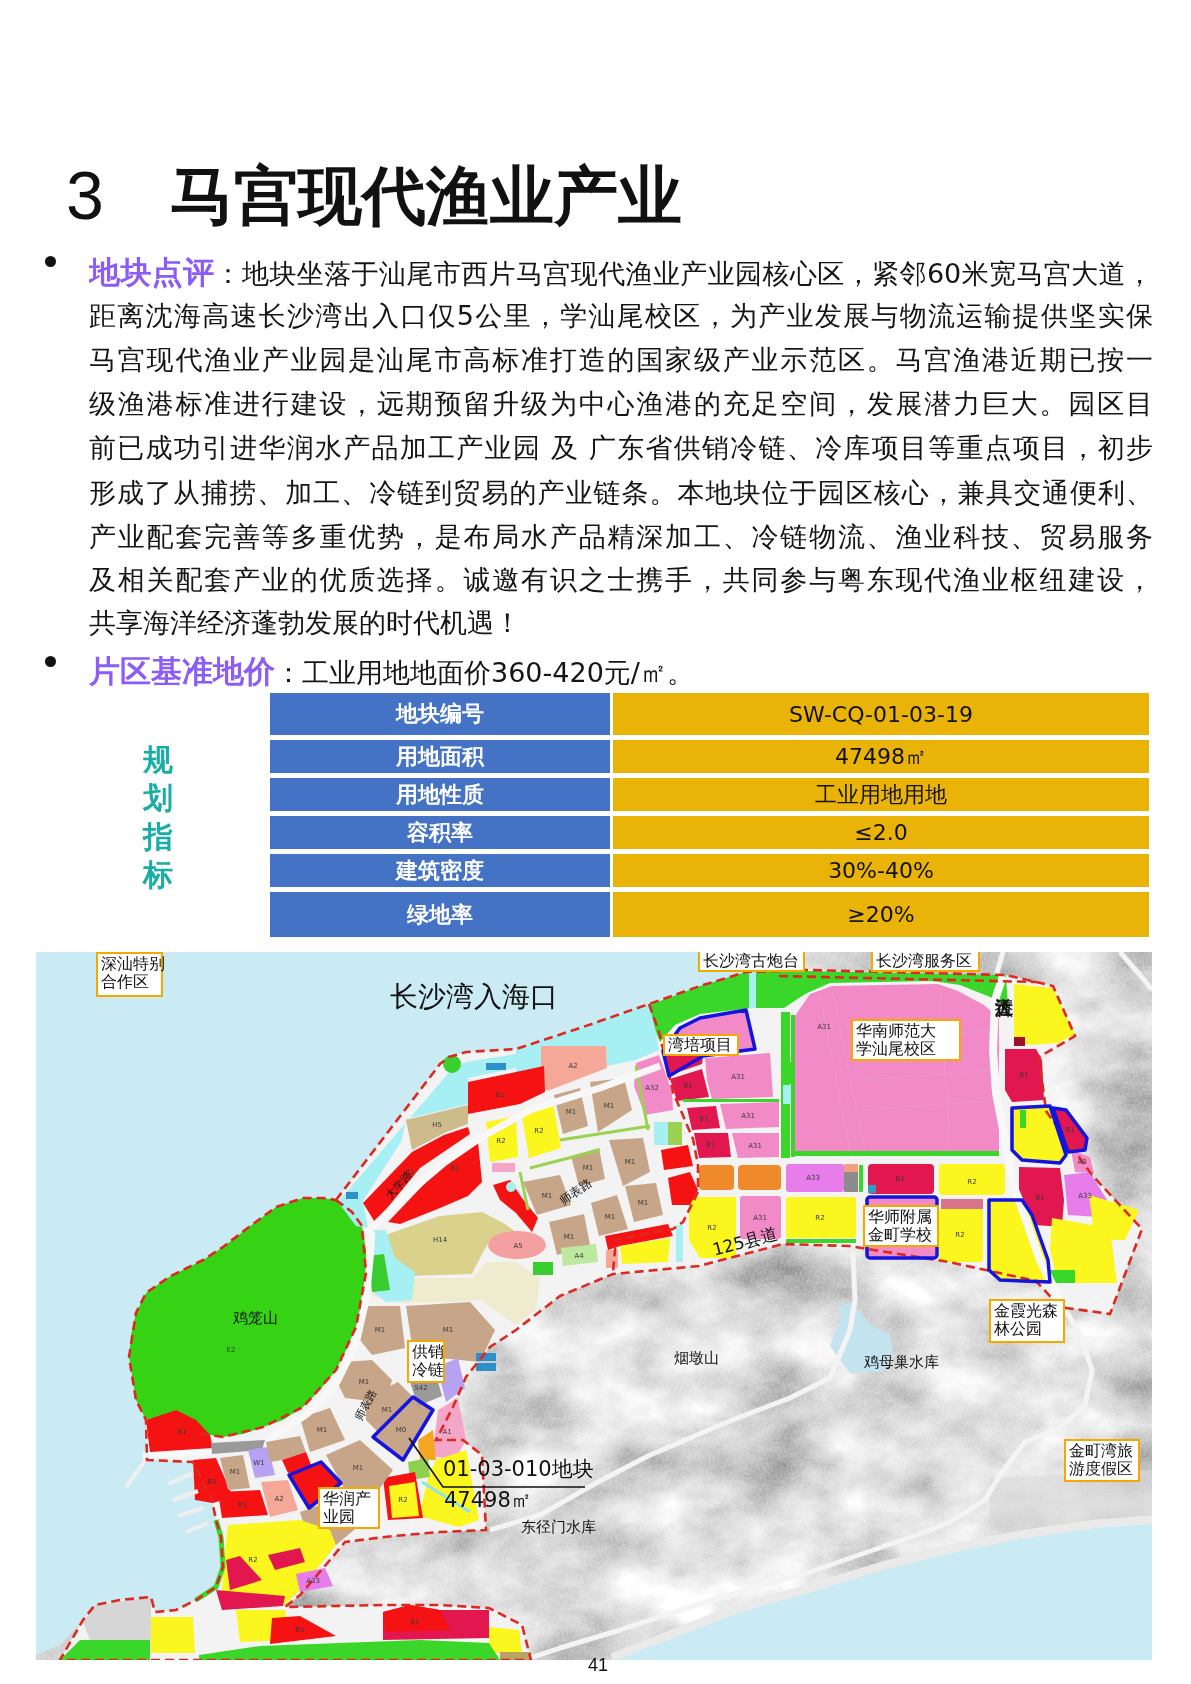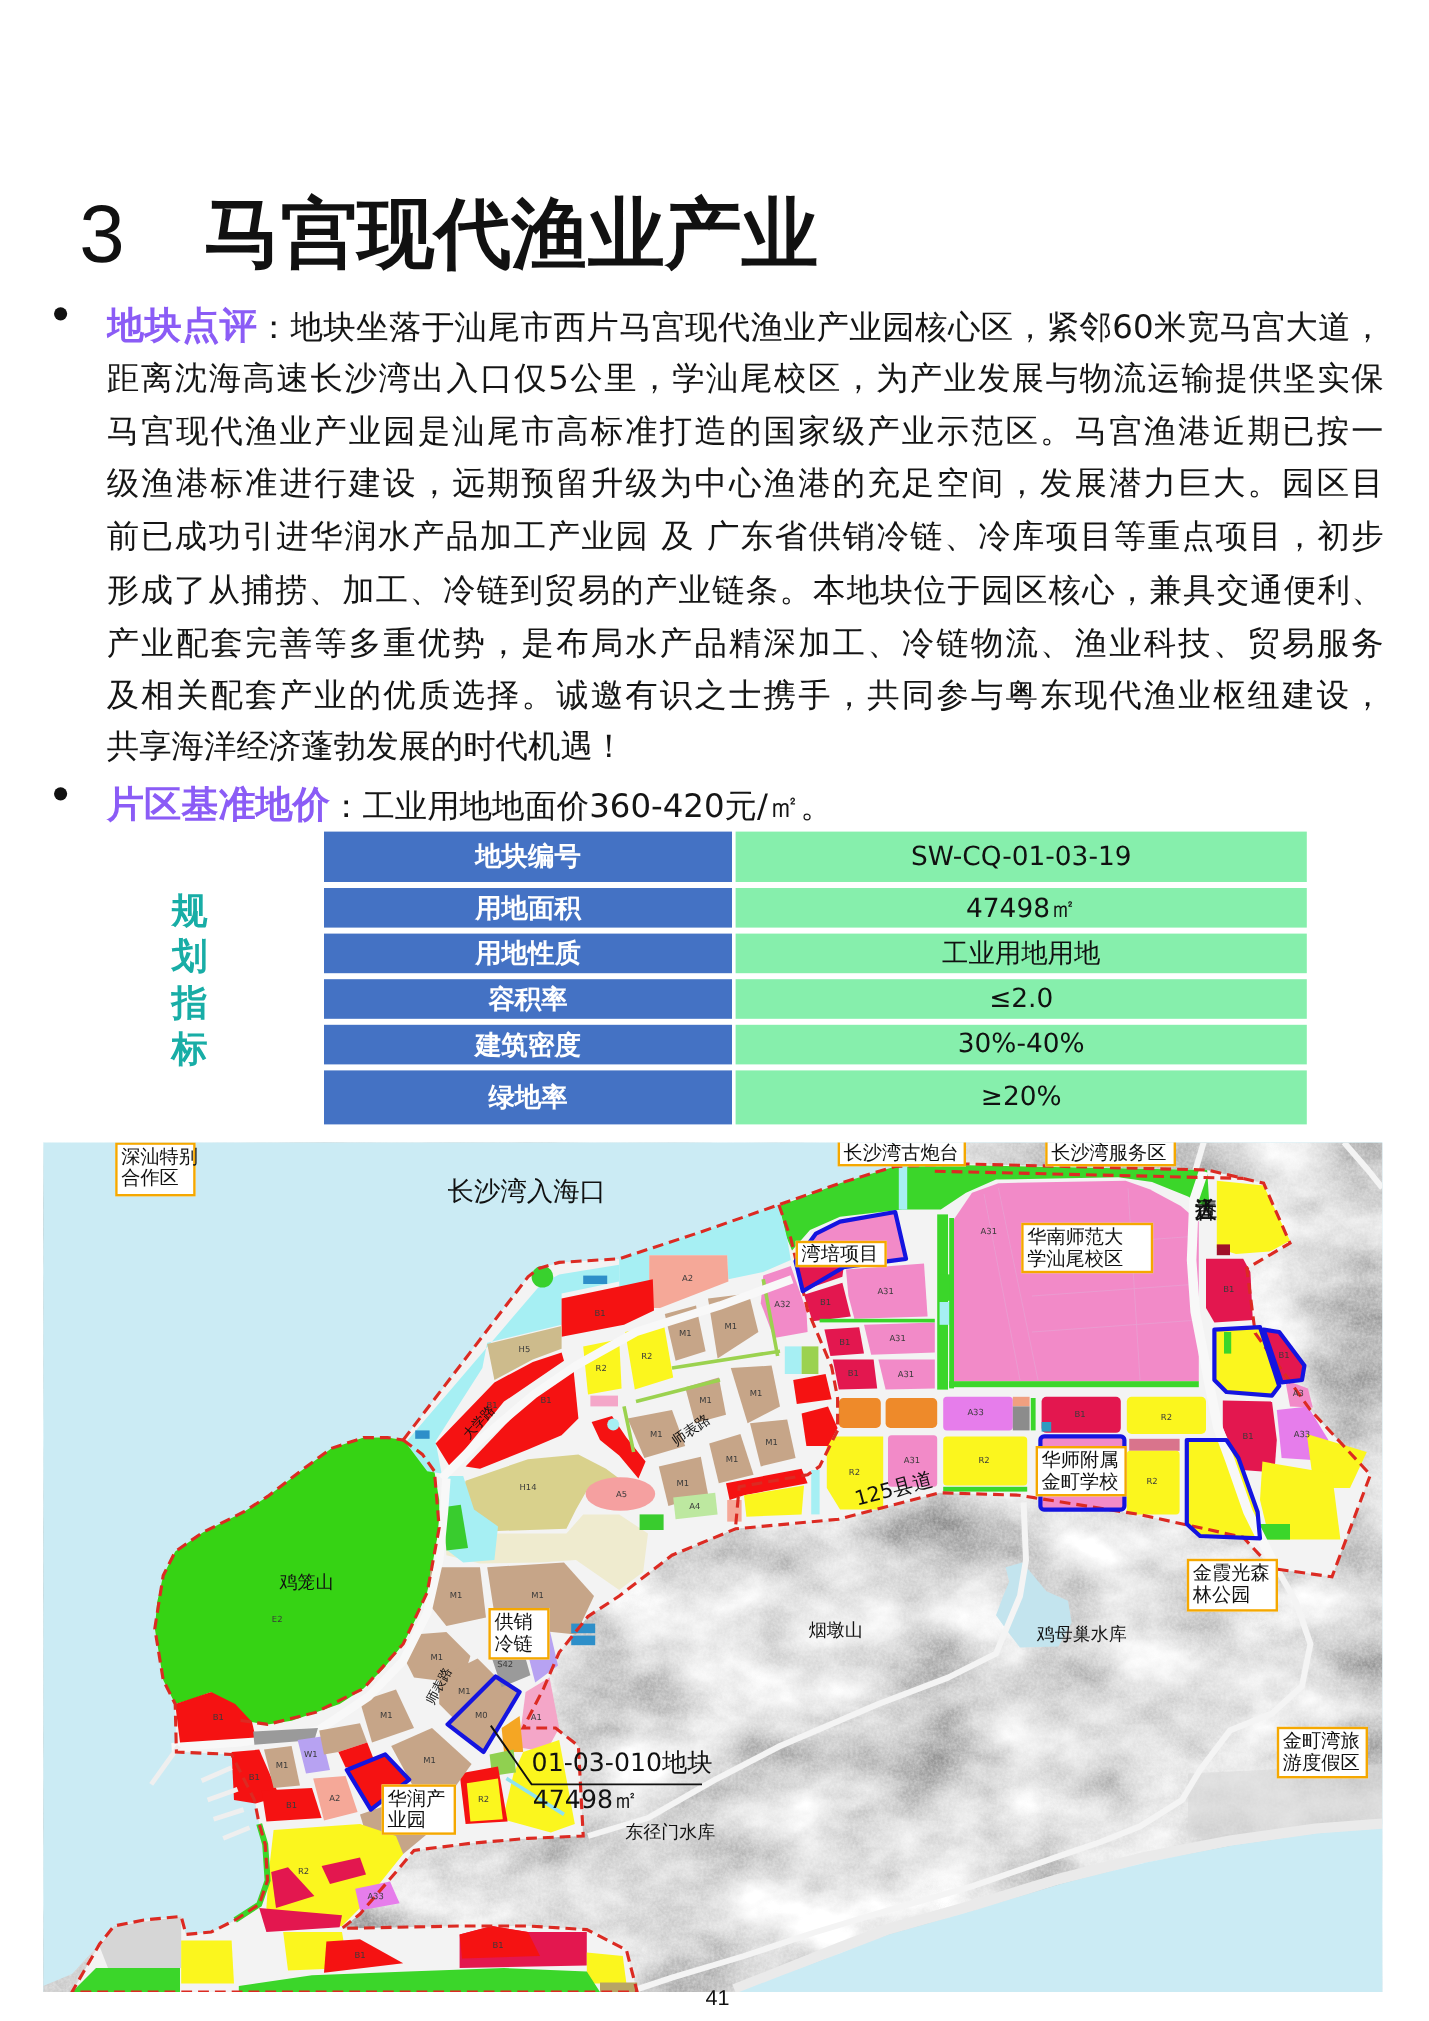--- a/index.html
+++ b/index.html
@@ -24,21 +24,21 @@
   }
   .tline.last { text-align: left; text-align-last: left; }
   .blue-label { color: #8b5cf6; font-weight: 700; font-size: 31px; }
   #price-line { left: 89px; top: 653px; height: 36px; font-size: 27px; line-height: 36px; white-space: nowrap; color: #151515; }
 
   
   #side-label { left: 140px; top: 741px; width: 36px; text-align: center; color: #18ADA6; font-weight: 700; font-size: 30px; line-height: 38.4px; }
   #side-label span { display: block; }
   .cell { position: absolute; display: flex; align-items: center; justify-content: center; font-size: 22px; white-space: nowrap; box-sizing: border-box; }
   .cell.lab { left: 270px; width: 340px; background: #4472C4; color: #ffffff; font-weight: 700; }
-  .cell.val { left: 613px; width: 476px; background: #86efac; color: #111; }
+  .cell.val { left: 613px; width: 536px; background: #eab308; color: #111; }
 
   
   #map { left: 36px; top: 952px; width: 1116px; height: 708px; overflow: hidden; background: #CBEBF4; }
   #map svg { position: absolute; left: 0; top: 0; }
   .callout {
     position: absolute; background: #ffffff; border: 2.5px solid #F5A800; box-sizing: border-box;
     font-size: 16px; line-height: 18px; color: #111; padding: 1px 3px; white-space: nowrap;
   }
   .plabel { position: absolute; color: #111; white-space: nowrap; line-height: 1; }
   .zc { position: absolute; font-size: 7px; line-height: 7px; color: #3a3a3a; transform: translate(-50%, -50%); white-space: nowrap; font-family: "DejaVu Sans", sans-serif; }
@@ -362,21 +362,21 @@
   <span class="zc" style="left:243px;top:547px">A2</span>
   <span class="zc" style="left:322px;top:516px">M1</span>
   <span class="zc" style="left:146px;top:480px">B1</span>
   <span class="zc" style="left:195px;top:398px">E2</span>
   <span class="zc" style="left:217px;top:608px">R2</span>
   <span class="zc" style="left:277px;top:629px">A33</span>
   <span class="zc" style="left:367px;top:548px">R2</span>
   <span class="zc" style="left:379px;top:670px">B1</span>
   <span class="zc" style="left:264px;top:678px">B1</span>
 
-  <div class="plabel" style="left:337px;top:31px;font-size:22px">长沙湾入海口</div>
+  <div class="plabel" style="left:354px;top:31px;font-size:28px">长沙湾入海口</div>
   <div class="plabel" style="left:197px;top:359px;font-size:15px">鸡笼山</div>
   <div class="plabel" style="left:958px;top:31px;font-size:19px;writing-mode:vertical-rl;text-orientation:upright;line-height:22px">香江大道</div>
   <div class="plabel" style="left:677px;top:290px;font-size:17px;transform:rotate(-15deg);transform-origin:left center">125县道</div>
   <div class="plabel" style="left:525px;top:244px;font-size:12px;transform:rotate(-35deg);transform-origin:left center">师表路</div>
   <div class="plabel" style="left:322px;top:462px;font-size:11px;transform:rotate(-62deg);transform-origin:left center">师表路</div>
   <div class="plabel" style="left:352px;top:240px;font-size:11px;transform:rotate(-48deg);transform-origin:left center">大学路</div>
   <div class="plabel" style="left:638px;top:399px;font-size:15px">烟墩山</div>
   <div class="plabel" style="left:828px;top:403px;font-size:15px">鸡母巢水库</div>
   <div class="plabel" style="left:485px;top:568px;font-size:15px">东径门水库</div>
   <div class="plabel" style="left:407px;top:507px;font-size:21px">01-03-010地块</div>
@@ -398,21 +398,21 @@
     <div>金町学校</div>
   </div>
   <div class="callout" style="left:953px;top:347px;width:76px;height:44px">
     <div>金霞光森</div>
     <div>林公园</div>
   </div>
   <div class="callout" style="left:1028px;top:487px;width:76px;height:43px">
     <div>金町湾旅</div>
     <div>游度假区</div>
   </div>
-  <div class="callout" style="left:371px;top:388px;width:51px;height:43px">
+  <div class="callout" style="left:371px;top:388px;width:38px;height:43px">
     <div>供销</div>
     <div>冷链</div>
   </div>
   <div class="callout" style="left:282px;top:535px;width:62px;height:42px">
     <div>华润产</div>
     <div>业园</div>
   </div>
 </div>
 
 <div id="page-num" class="abs">41</div>

